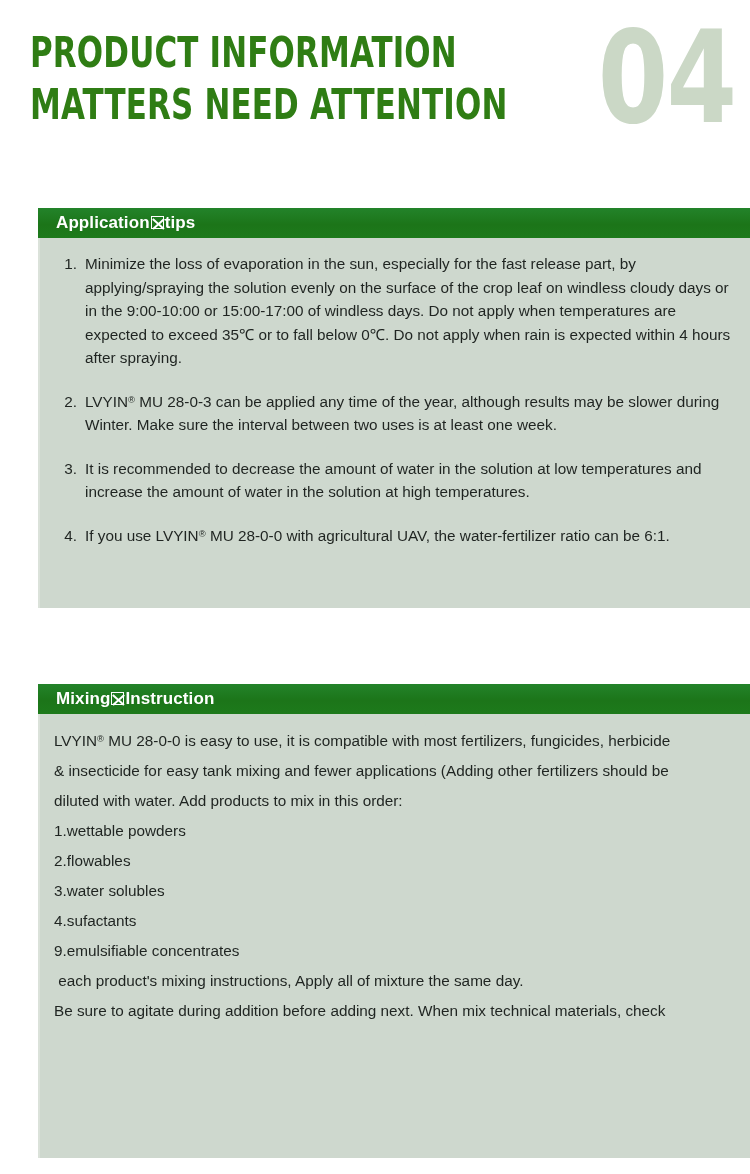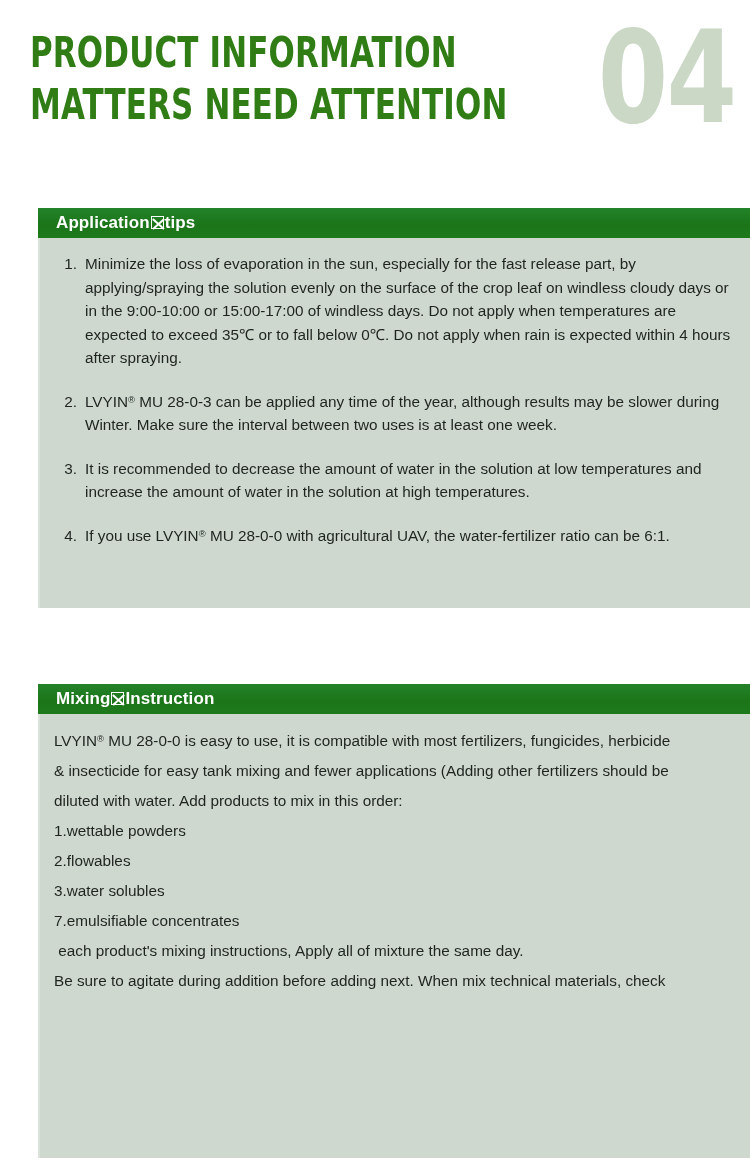--- a/index.html
+++ b/index.html
@@ -192,19 +192,20 @@
 
     <div class="mix-line">&amp; insecticide for easy tank mixing and fewer applications (Adding other fertilizers should be</div>
 
 
 
     <div class="mix-line">diluted with water. Add products to mix in this order:</div>
 
     <div class="mix-line">1.wettable powders</div>
     <div class="mix-line">2.flowables</div>
     <div class="mix-line">3.water solubles</div>
-    <div class="mix-line">7.emulsifiable concentrates</div>
+    <div class="mix-line">4.sufactants</div>
+    <div class="mix-line">9.emulsifiable concentrates</div>
 
     <div class="mix-line"> each product's mixing instructions, Apply all of mixture the same day.</div>
     <div class="mix-line">Be sure to agitate during addition before adding next. When mix technical materials, check</div>
 
   </div>
 </div>
 
 </body></html>

